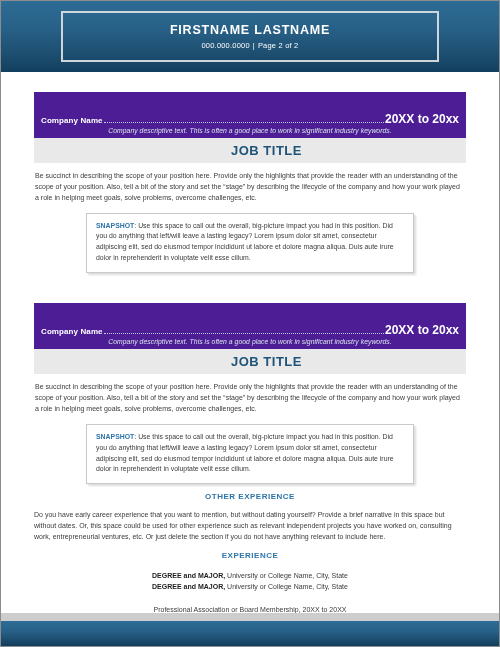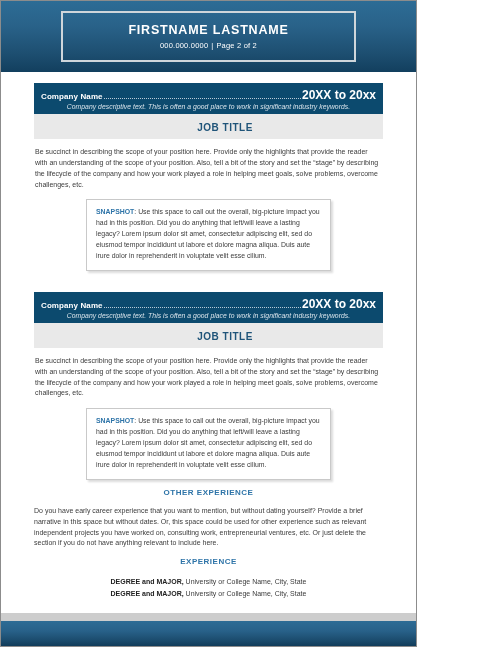--- a/index.html
+++ b/index.html
@@ -6,21 +6,21 @@
 
   html, body {
     width: 500px;
     height: 647px;
     background: #ffffff;
     font-family: "Liberation Sans", sans-serif;
   }
 
   .page {
     position: relative;
-    width: 417px;
+    width: 500px;
     height: 647px;
     background: #ffffff;
     border: 1px solid #8c8c8c;
     overflow: hidden;
   }
 
   
   .header-band {
     position: relative;
     height: 71px;
@@ -52,22 +52,23 @@
   }
   .header-sub .sep { padding: 0 3px; }
 
   
   .body-area {
     padding: 11px 33px 0 33px;
   }
 
   
   .company-bar {
-    background: #0c4a6e;
-    padding: 5px 7px 4px 7px;
+    background: #4c1d95;
+    padding: 20px 7px 4px 7px;
+    margin-top: 9px;
   }
   .company-row {
     display: flex;
     align-items: baseline;
     white-space: nowrap;
   }
   .company-name {
     color: #ffffff;
     font-size: 8px;
     font-weight: bold;
@@ -94,21 +95,21 @@
     letter-spacing: 0.05px;
   }
 
   .jobtitle-bar {
     background: #e9e9e9;
     text-align: center;
     padding: 3px 0 4px 0;
   }
   .jobtitle-bar span {
     color: #1f5479;
-    font-size: 10px;
+    font-size: 13px;
     font-weight: bold;
     letter-spacing: 0.5px;
     margin-left: 33px;
   }
 
   .job-para {
     color: #3b3b3b;
     font-size: 7px;
     line-height: 1.55;
     padding: 8px 1px 0 1px;

